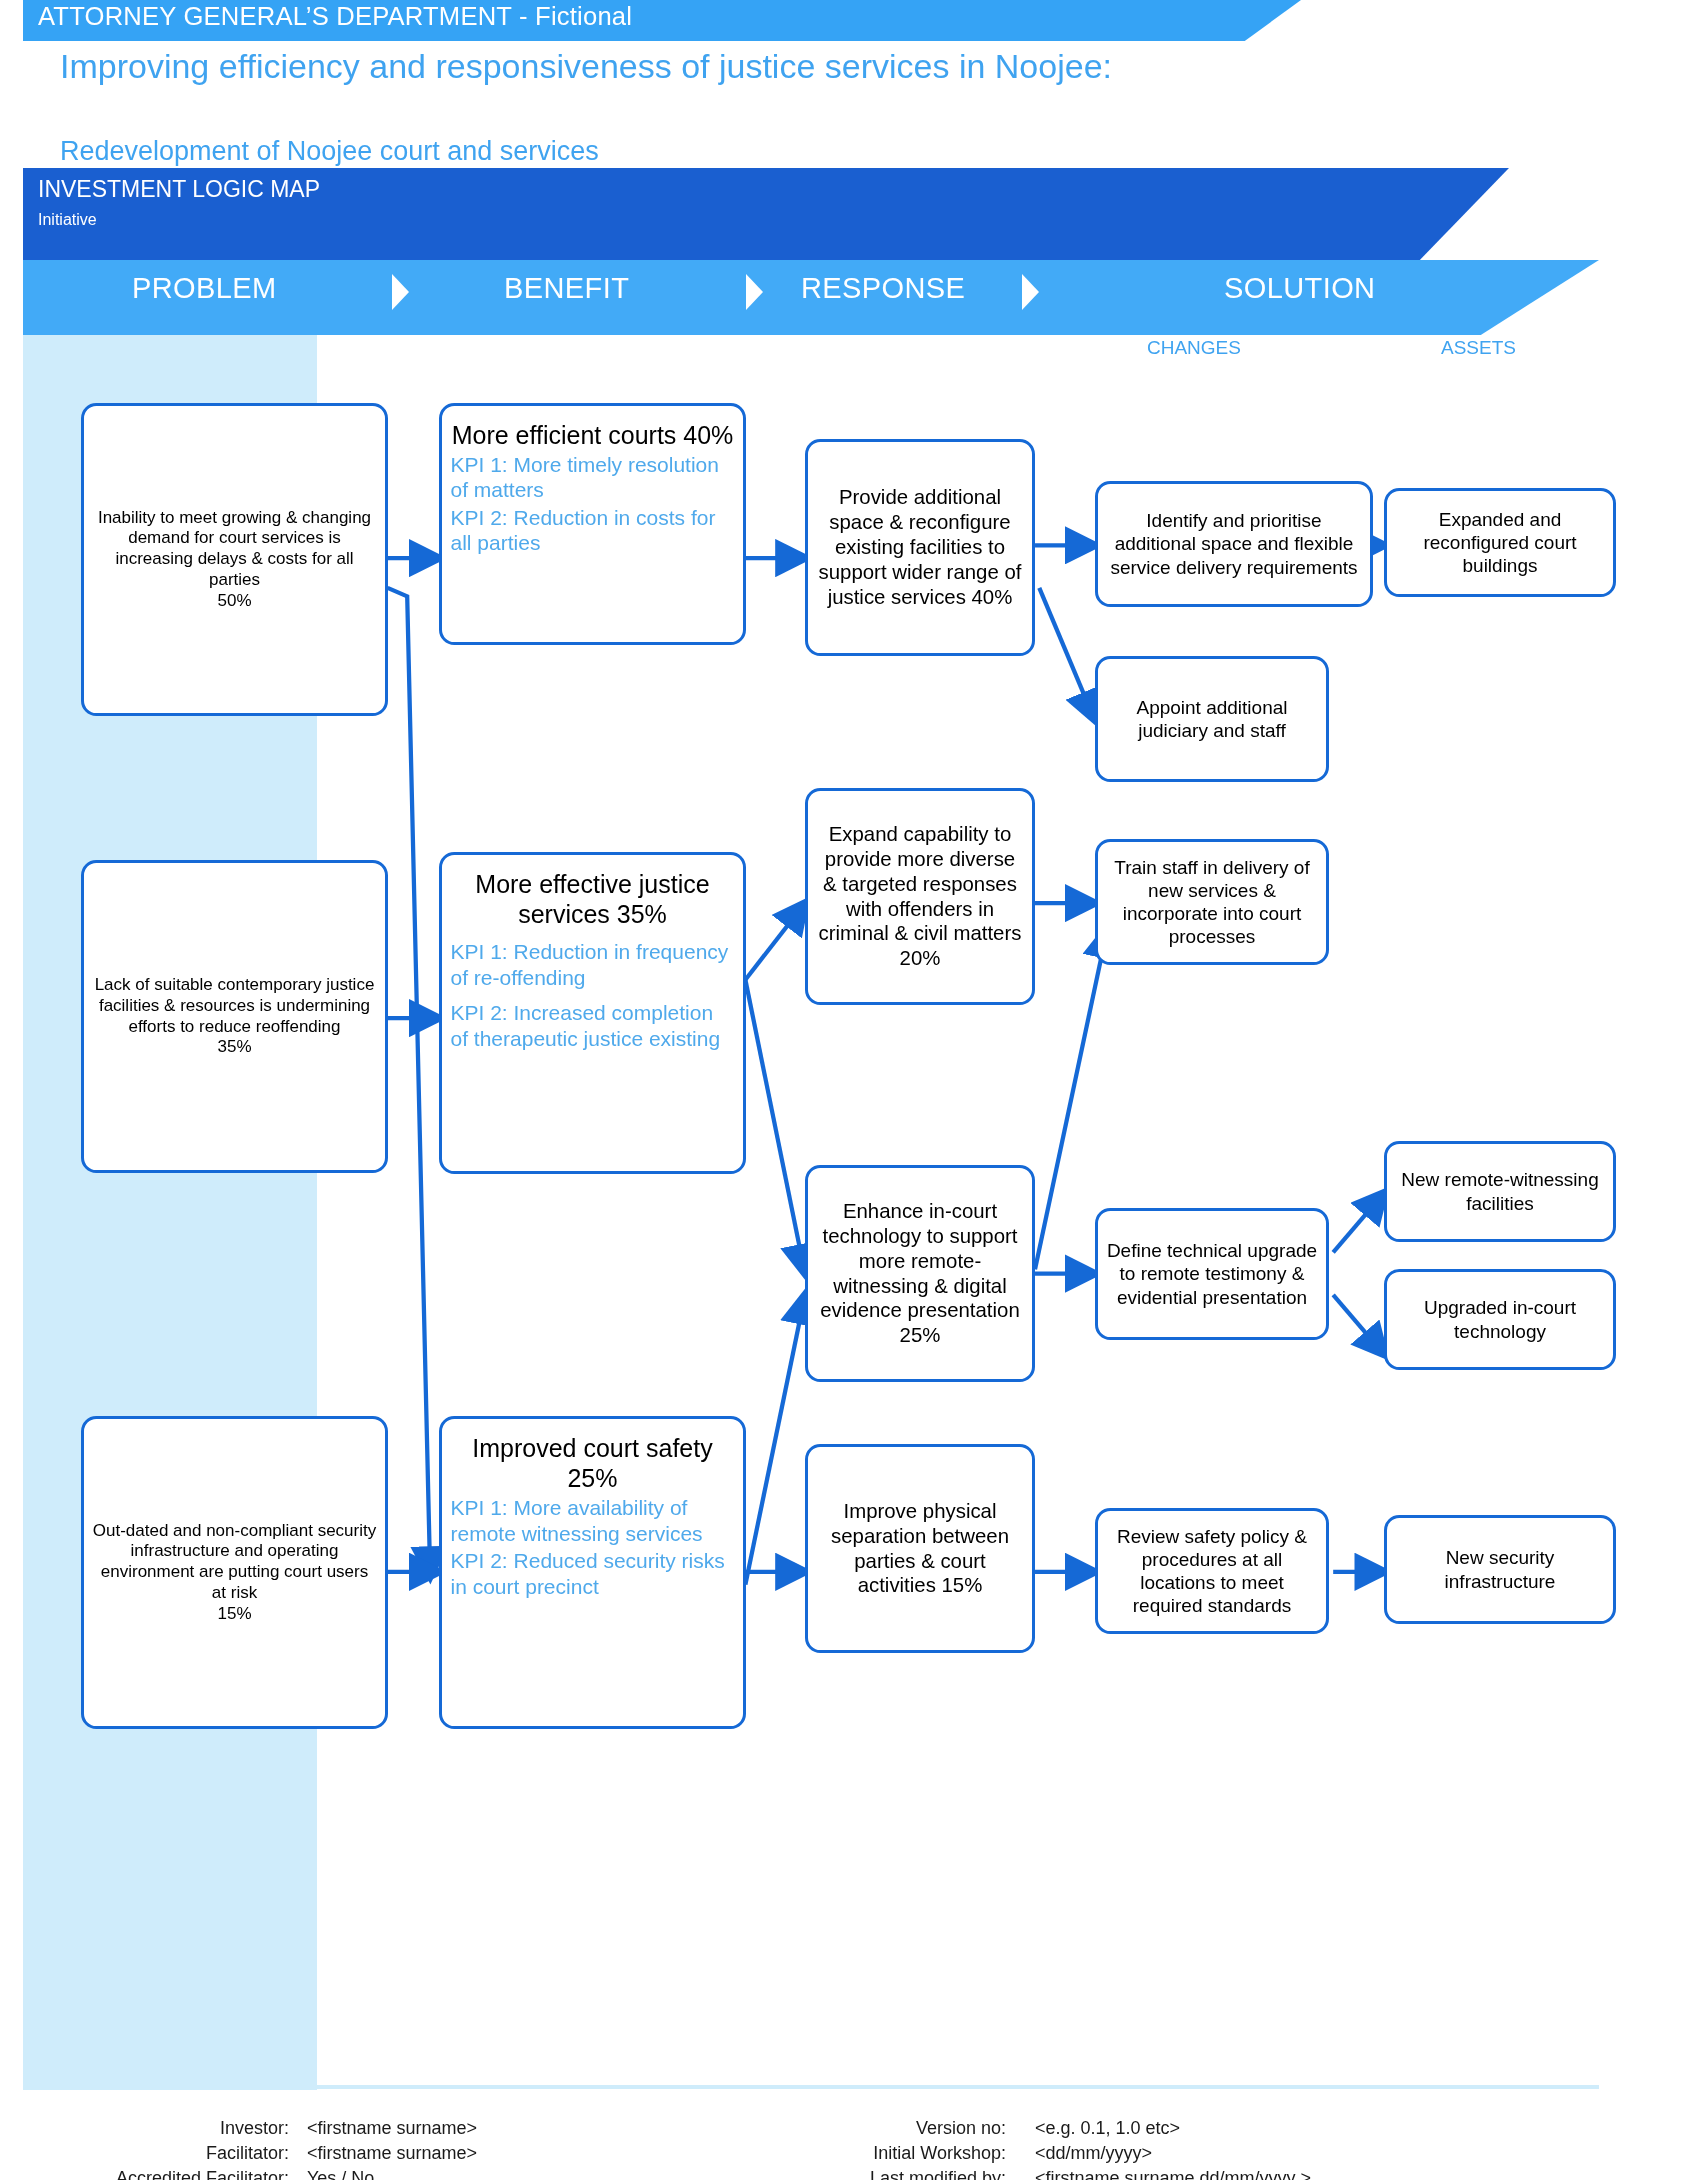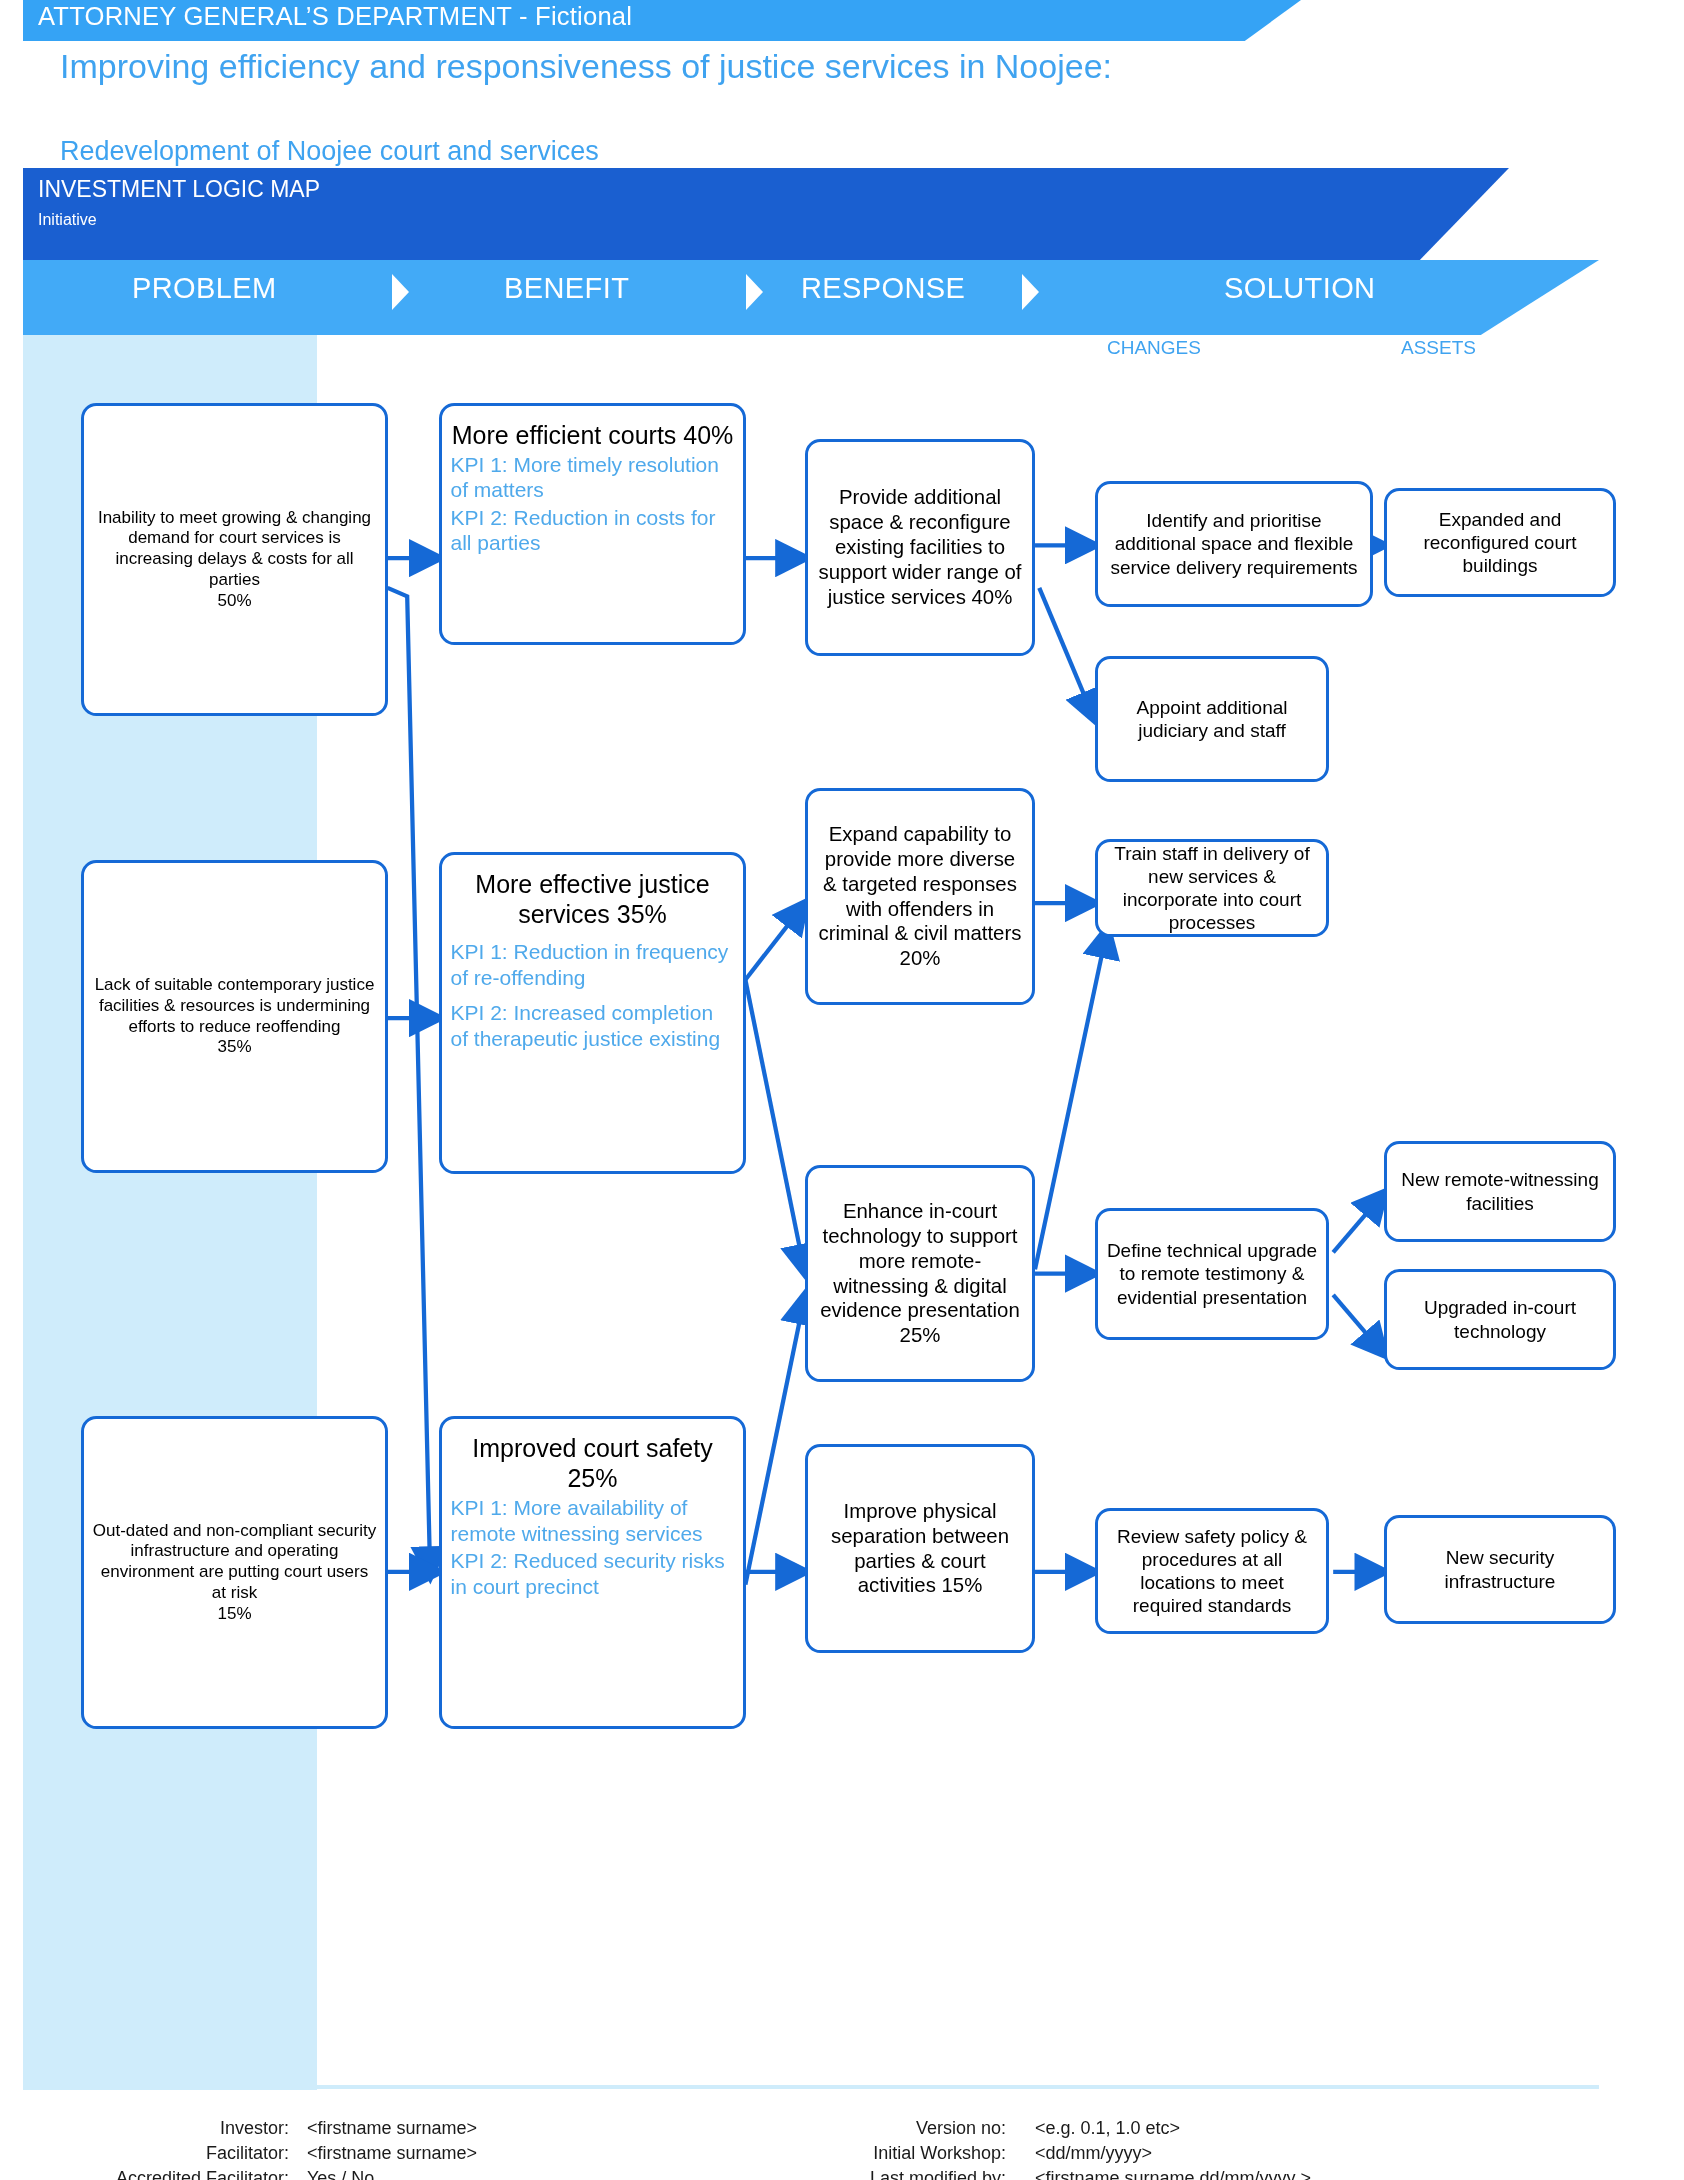--- a/index.html
+++ b/index.html
@@ -64,21 +64,21 @@
   }
   .stage-arrow {
     position: absolute; top: 274px;
     width: 0; height: 0;
     border-left: 17px solid #ffffff;
     border-top: 18px solid transparent;
     border-bottom: 18px solid transparent;
   }
   .sub-label {
     position: absolute; top: 337px;
-    font-size: 19px; color: #3FA3F0; white-space: nowrap;
+    font-size: 19px; color: #3FA3F0; white-space: nowrap; margin-left: 40px;
   }
 
   
   .tint-col {
     position: absolute; left: 23px; top: 335px;
     width: 294px; height: 1755px;
     background: #CFECFB;
   }
   .footer-rule {
     position: absolute; left: 23px; top: 2085px;
@@ -248,21 +248,21 @@
   </div>
 
   <div class="node change" style="left:1095px; top:481px; width:278px; height:126px;">
     <div class="hdr">Identify and prioritise additional space and flexible service delivery requirements</div>
   </div>
 
   <div class="node change" style="left:1095px; top:656px; width:234px; height:126px;">
     <div class="hdr">Appoint additional judiciary and staff</div>
   </div>
 
-  <div class="node change" style="left:1095px; top:839px; width:234px; height:98px;">
+  <div class="node change" style="left:1095px; top:839px; width:234px; height:126px;">
     <div class="hdr">Train staff in delivery of new services  &amp; incorporate into court processes</div>
   </div>
 
   <div class="node change" style="left:1095px; top:1208px; width:234px; height:132px;">
     <div class="hdr">Define technical upgrade to remote testimony &amp; evidential presentation</div>
   </div>
 
   <div class="node change" style="left:1095px; top:1508px; width:234px; height:126px;">
     <div class="hdr">Review safety policy &amp; procedures at all locations to meet required standards</div>
   </div>

